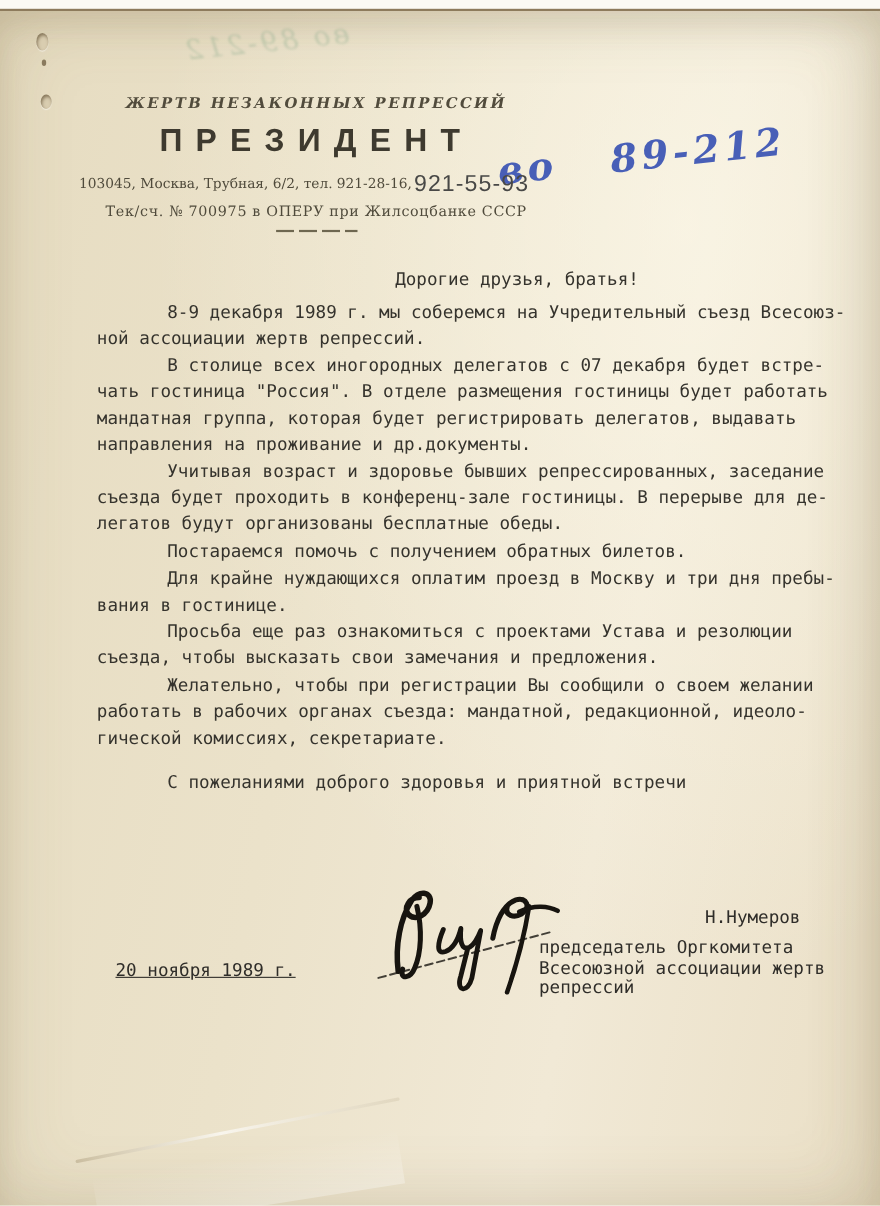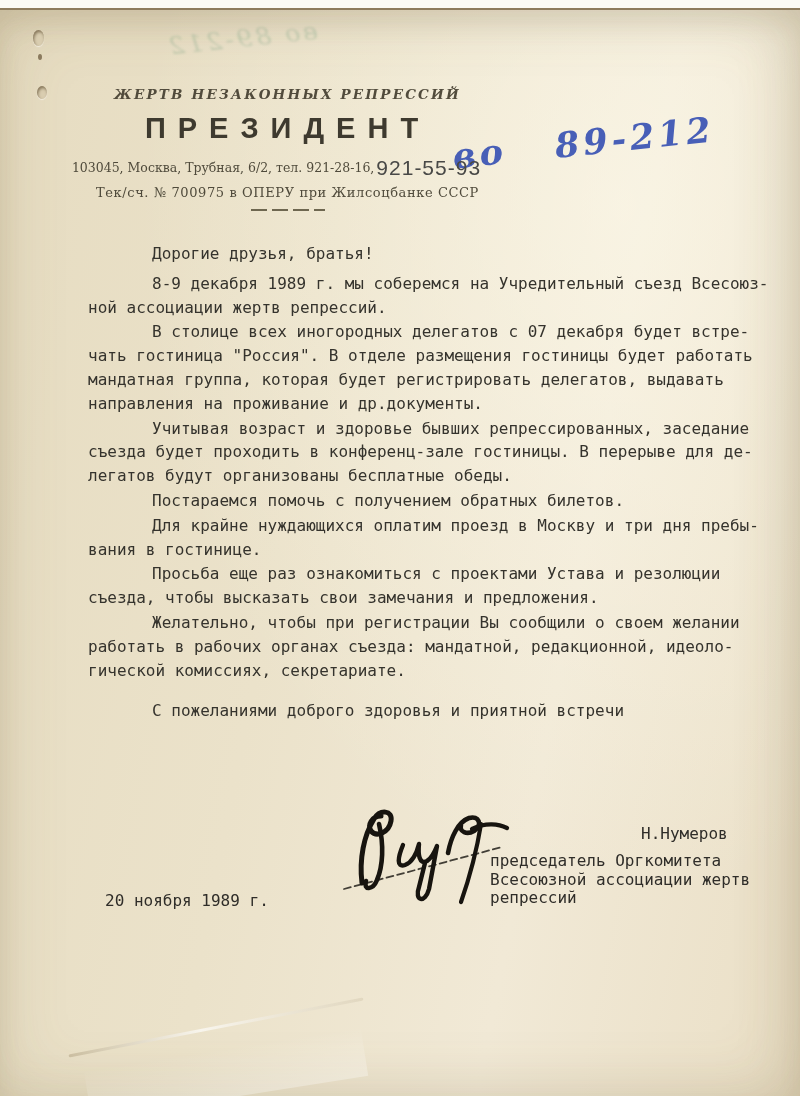--- a/index.html
+++ b/index.html
@@ -43,27 +43,27 @@
   .org-line{font-family:"DejaVu Serif", serif;font-style:italic;font-weight:bold;font-size:13.5px;line-height:17px;letter-spacing:2.2px;color:#514b3c;}
   .lh-title{font-family:Liberation Sans, sans-serif;font-weight:bold;font-size:29px;letter-spacing:12px;margin-top:9px;color:#3e3a2f;}
   .lh-address{margin-top:11px;margin-left:-22px;white-space:nowrap;font-family:"DejaVu Serif", serif;font-size:12.5px;color:#4f4a3b;}
   .lh-stamp{font-family:"Liberation Sans", sans-serif;font-size:21px;color:#484846;letter-spacing:1px;vertical-align:-3px;margin-left:2px;}
   .lh-account{margin-top:5px;font-family:"DejaVu Serif", serif;font-size:13px;letter-spacing:.6px;color:#4f4a3b;}
   .lh-rule{width:74px;height:2px;margin:9px auto 0 auto;
     background:repeating-linear-gradient(90deg,#6e6750 0 16px, rgba(0,0,0,0) 16px 21px);}
   
   .body-text{left:88px;top:232px;width:700px;font-size:16px;line-height:23.8px;color:#35332d;}
   .body-text p{margin:0 0 1px 0;text-indent:64px;white-space:pre-line;}
-  .body-text p.greeting{margin-bottom:6px;}
+  .body-text p.greeting{margin-bottom:6px;text-align:center;}
   .body-text p.closing{margin-top:17px;}
   
   .sig-svg{left:330px;top:787px;}
   .sig-name{left:617px;top:814px;font-size:16px;color:#2f2d29;margin-left:24px;}
   .sig-title{left:490px;top:842px;font-size:16px;line-height:18.5px;color:#2f2d29;white-space:pre-line;}
-  .date-line{left:105px;top:881px;font-size:16px;color:#2f2d29;}
+  .date-line{left:105px;top:862px;font-size:16px;color:#2f2d29;text-decoration:underline;}
   
   .crease{left:66px;top:1016px;width:300px;height:3px;border-radius:2px;
     background:linear-gradient(90deg, rgba(130,110,70,.28), rgba(255,255,255,.65) 45%, rgba(130,110,70,.12));
     transform:rotate(-11deg);}
   .fold{left:84px;top:1012px;width:280px;height:76px;transform:rotate(-9deg);
     background:linear-gradient(to top, rgba(255,255,255,.30), rgba(255,255,255,0) 65%);}
 </style>
 </head>
 <body>
 

